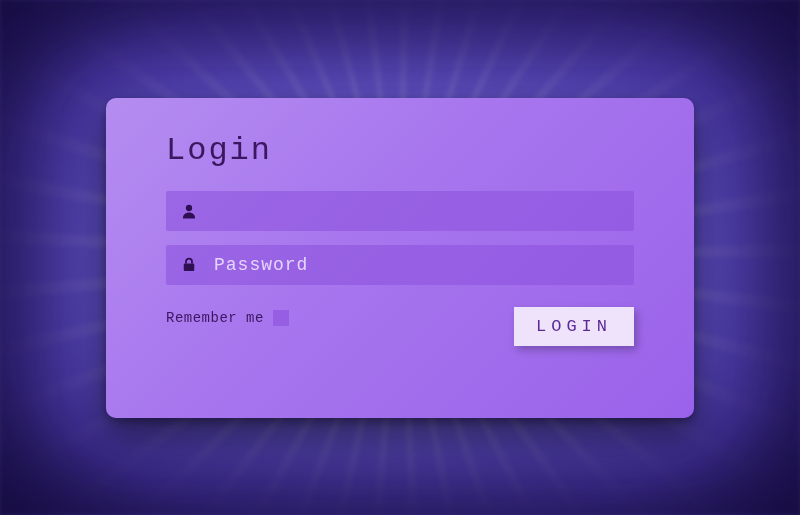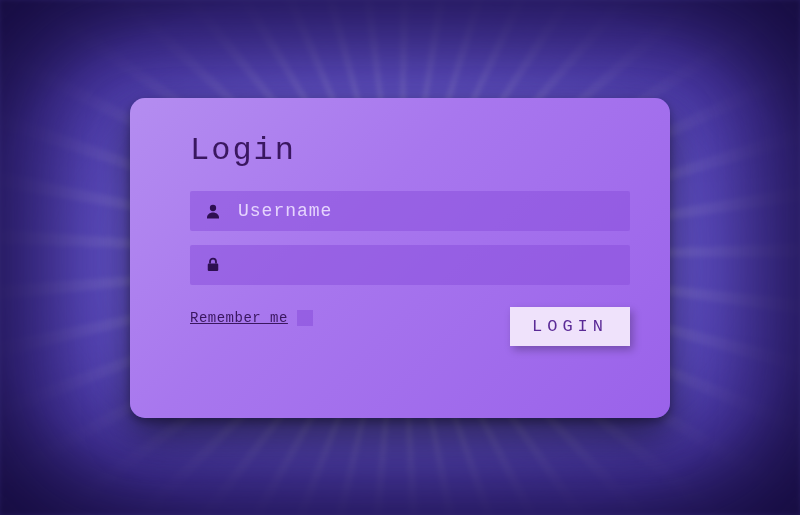--- a/index.html
+++ b/index.html
@@ -21,26 +21,26 @@
   .vignette {
     position: absolute; inset: 0;
     box-shadow: inset 0 0 120px 40px rgba(20,10,60,0.9);
     pointer-events: none;
   }
   .stage {
     position: absolute; inset: 0;
     display: flex; align-items: center; justify-content: center;
   }
   .card {
-    width: 540px;
+    width: 588px;
     height: 320px;
-    border-radius: 15px;
+    border-radius: 10px;
     background: linear-gradient(135deg, #b48df0 0%, #a877ee 40%, #9a62ea 100%);
     box-shadow: 0 18px 40px rgba(0,0,0,0.55), 0 4px 10px rgba(0,0,0,0.3);
-    padding: 34px 40px 30px 60px;
+    padding: 34px 60px 30px 60px;
     position: relative;
     filter: blur(0.4px);
   }
   .title {
     font-size: 32px;
     letter-spacing: 2px;
     color: #3a1760;
     margin-bottom: 22px;
     font-weight: 400;
   }
@@ -81,21 +81,20 @@
   }
   .left-links {
     font-size: 14px;
     color: #3a1760;
     line-height: 1.7;
     letter-spacing: 0.5px;
   }
   .remember {
     display: flex; align-items: center; gap: 9px;
     cursor: pointer;
-    text-decoration: underline;
   }
   .chk {
     width: 16px; height: 16px;
     background: rgba(138,80,220,0.6);
     display: inline-block;
   }
   .forgot {
     cursor: pointer;
   }
   .login-btn {
@@ -121,30 +120,30 @@
 
     <div class="title">Login</div>
 
     <div class="field">
       <span class="icon">
         <svg viewBox="0 0 24 24" width="18" height="18" fill="currentColor">
           <circle cx="12" cy="8" r="4.2"></circle>
           <path d="M4 21c0-4.2 3.6-7 8-7s8 2.8 8 7v1H4v-1z"></path>
         </svg>
       </span>
-      <input type="text" placeholder="Username" style="">
     </div>
 
     <div class="field">
       <span class="icon">
         <svg viewBox="0 0 24 24" width="18" height="18" fill="currentColor">
           <rect x="5" y="10" width="14" height="10" rx="1.5"></rect>
           <path d="M8 10V7.5a4 4 0 0 1 8 0V10" fill="none" stroke="currentColor" stroke-width="2.4"></path>
         </svg>
       </span>
+      <input type="password" placeholder="Password" style="">
     </div>
 
     <div class="bottom">
       <div class="left-links">
         <div class="remember">
           <span>Remember me</span>
           <span class="chk"></span>
         </div>
       </div>
       <button class="login-btn">LOGIN</button>

